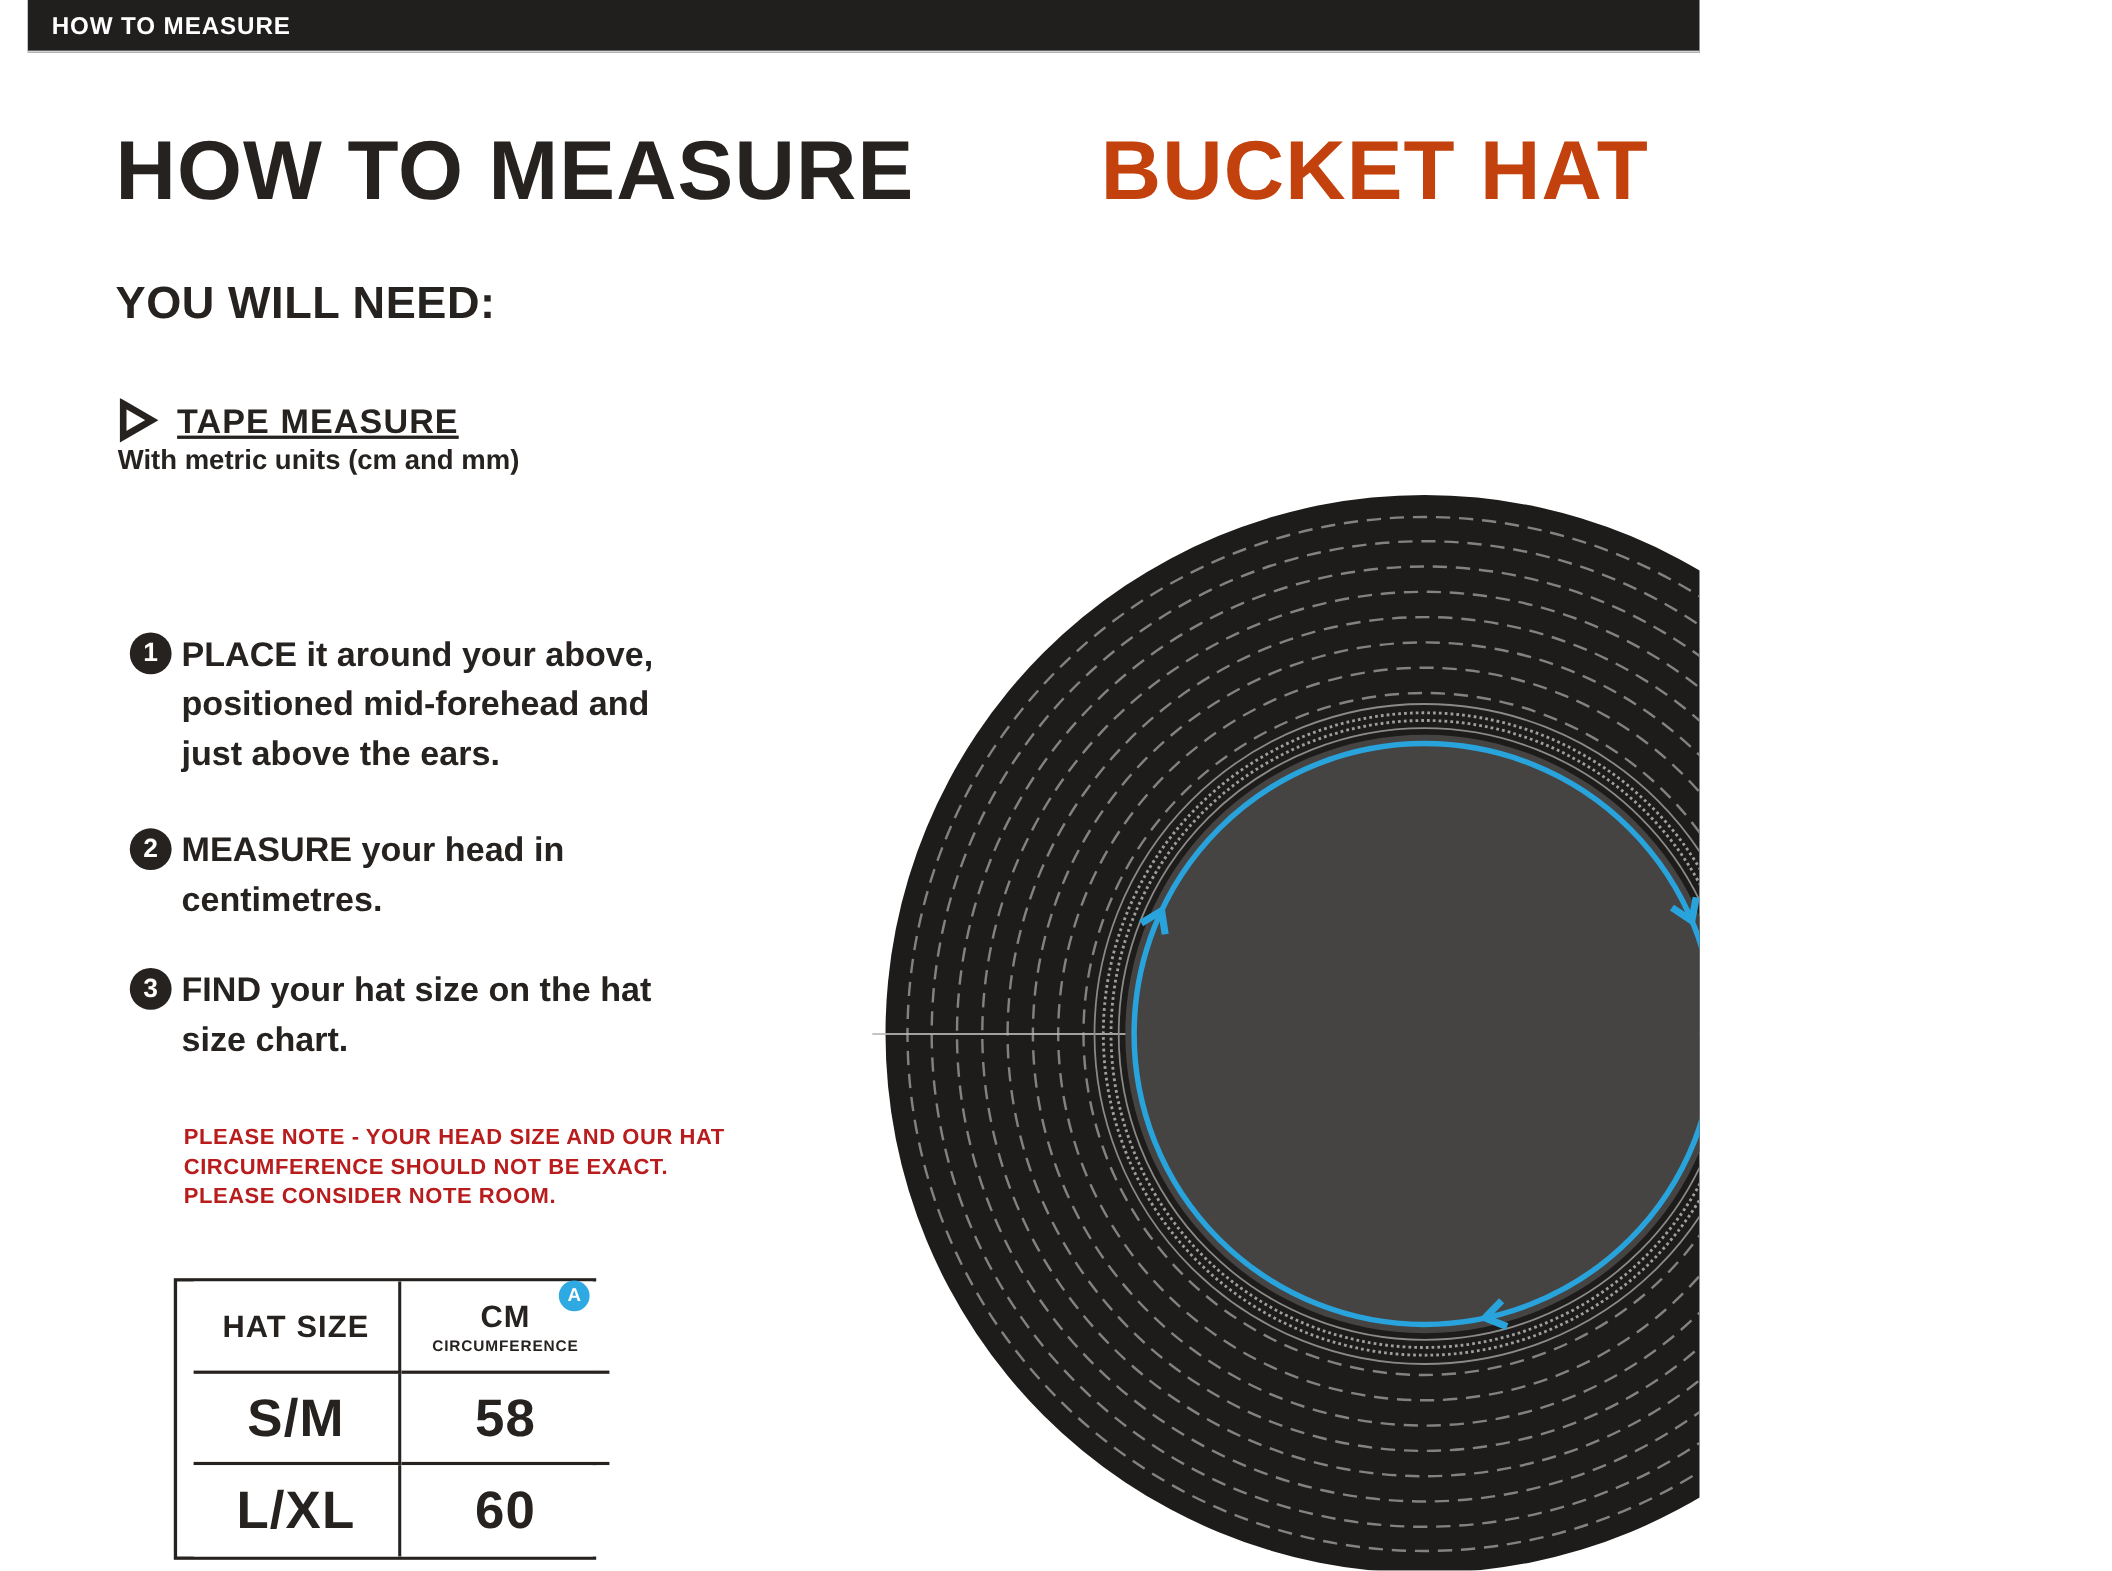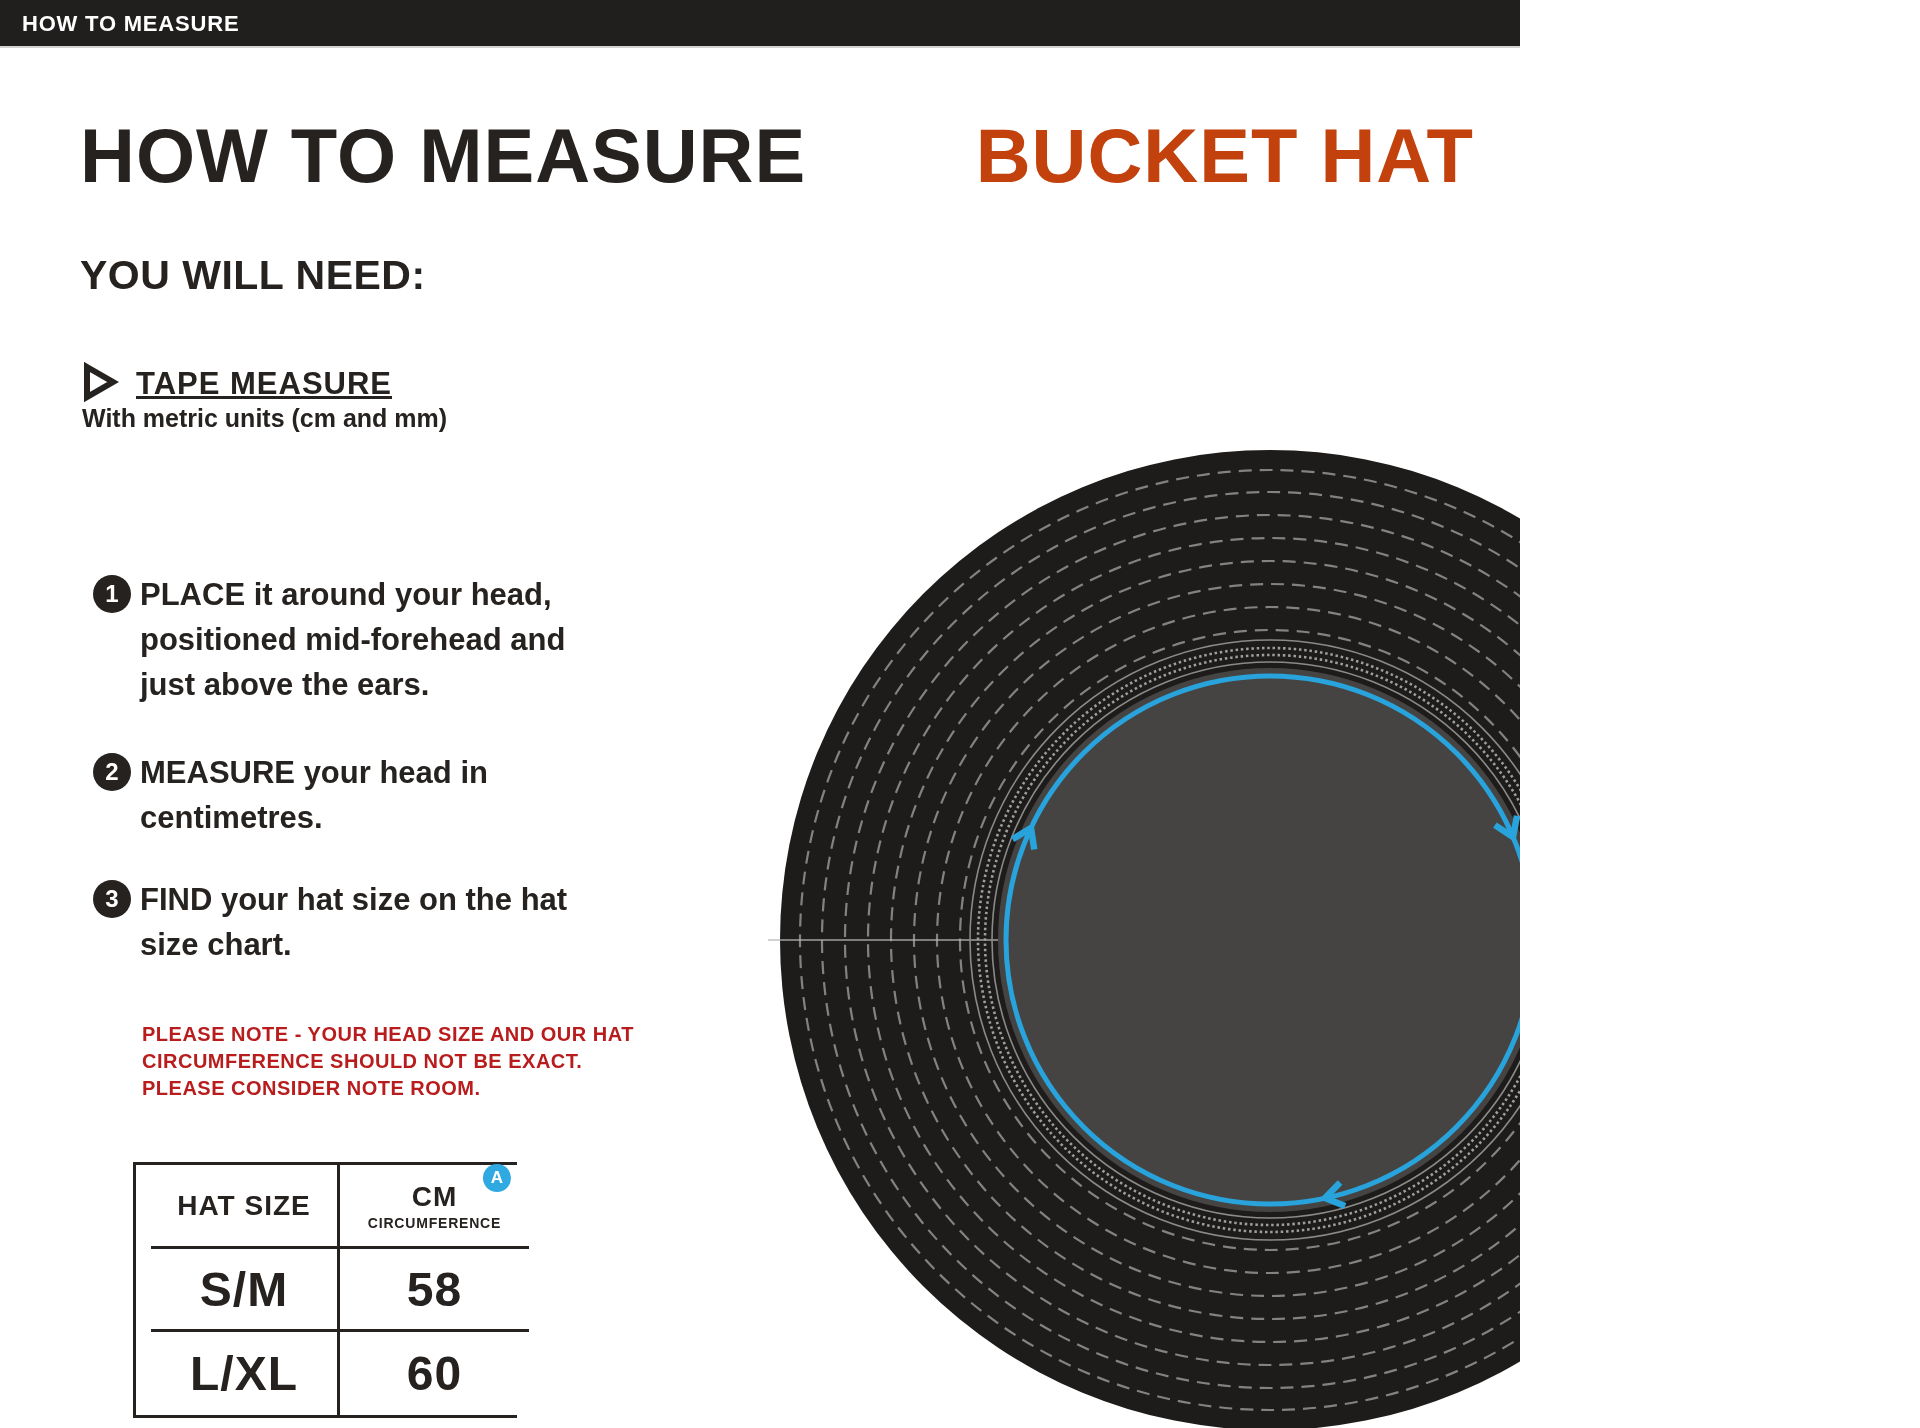--- a/index.html
+++ b/index.html
@@ -1,18 +1,18 @@
 <!DOCTYPE html>
 <html><head>
 <meta charset="utf-8">
 <style>
   * { margin:0; padding:0; box-sizing:border-box; }
   html,body { background:#ffffff; }
   body { font-family:"Liberation Sans", sans-serif; color:#262220; }
-  .page { position:relative; width:1520px; height:1428px; overflow:hidden; background:#ffffff; }
+  .page { position:relative; width:1520px; height:1428px; overflow:hidden; background:#ffffff;margin-left:25px; }
 
   
   .topbar { position:absolute; left:0; top:0; width:1920px; height:48px;
             background:#211e1e; border-bottom:2px solid #d2d2d2; }
   .topbar-title { position:absolute; left:22px; top:11px; color:#ffffff;
                   font-size:22px; font-weight:bold; letter-spacing:0.8px; }
   .brand { position:absolute; right:62px; top:2px; height:44px; text-align:center; }
   .brand-s { display:block; margin:0 auto; }
   .brand-name { color:#ffffff; font-size:12px; font-weight:bold; letter-spacing:1.6px; line-height:12px; }
 
@@ -89,21 +89,21 @@
 
   <svg class="tape-icon" width="40" height="42" viewBox="0 0 40 42">
     <polygon points="5,5 31,20 5,35" fill="#ffffff" stroke="#262220" stroke-width="6" stroke-linejoin="miter"></polygon>
   </svg>
   <div class="tape-label">TAPE MEASURE</div>
   <div class="tape-note">With metric units (cm and mm)</div>
 
   <div class="step step-1">
     <div class="step-num">1</div>
     <div class="step-text">
-      <div>PLACE it around your head,</div>
+      <div>PLACE it around your above,</div>
       <div>positioned mid-forehead and</div>
       <div>just above the ears.</div>
     </div>
   </div>
 
   <div class="step step-2">
     <div class="step-num">2</div>
     <div class="step-text">
       <div>MEASURE your head in</div>
       <div>centimetres.</div>

